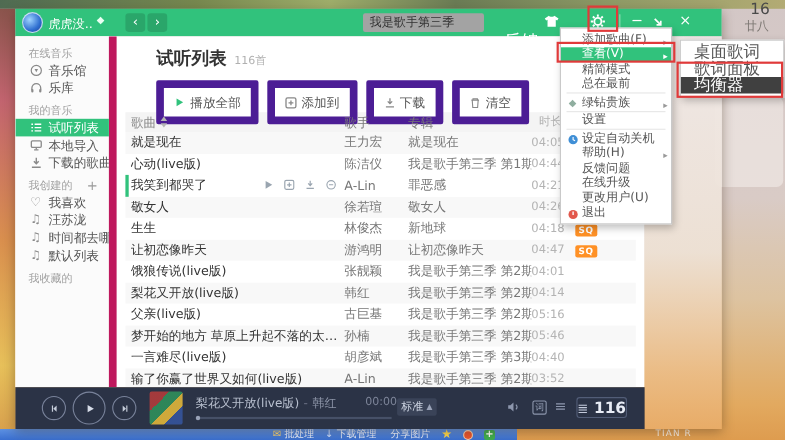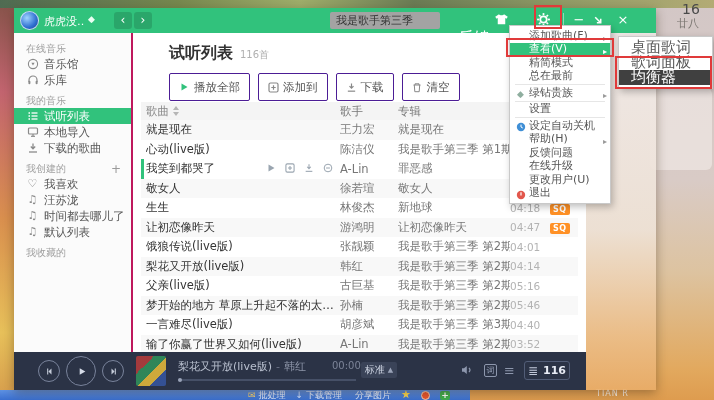--- a/index.html
+++ b/index.html
@@ -47,36 +47,36 @@
   .tb-ic{position:absolute;top:5px;width:15px;height:15px}
   .ic-skin{left:480px}.ic-gear{left:522px;top:4px}
   .tb-sep{position:absolute;left:549px;top:5px;width:1px;height:14px;background:rgba(255,255,255,.45)}
   .wbtn{position:absolute;top:3px;color:#fff;font-size:13px;line-height:18px;width:16px;text-align:center}
   .w-min{left:557px}.w-mini{left:579px;top:7px}.w-close{left:601px}
   
   .app-body{position:absolute;top:25px;left:0;width:572px;bottom:38px;background:#fff;display:flex;overflow:hidden}
   .right-strip{position:absolute;top:25px;right:0;width:70px;bottom:0;
     background:linear-gradient(180deg,rgba(240,233,231,.96),rgba(238,226,214,.92) 55%,rgba(236,190,137,.88) 85%,rgba(233,173,105,.9))}
   
-  .sidebar{width:119px;background:#fbfbfb;border-right:2px solid #be185d;box-sizing:border-box;padding-top:8px;flex:none}
+  .sidebar{width:92px;background:#fbfbfb;border-right:7px solid #be185d;box-sizing:border-box;padding-top:8px;flex:none}
   .sb-head{height:15px;margin-top:5px;padding:0 0 0 12px;font-size:10px;color:#a0a0a0;display:flex;align-items:center}
   .sb-head:first-child{margin-top:0}
   .sb-plus{margin-left:auto;margin-right:10px;color:#9a9a9a;font-size:12px}
   .sb-item{height:16px;display:flex;align-items:center;padding-left:12px;color:#555;font-size:11.5px;white-space:nowrap;overflow:hidden}
   .sb-ic{width:13px;height:12px;margin-right:5px;color:#8a8a8a;display:flex;align-items:center;justify-content:center;flex:none}
   .sb-ic .chr{font-size:11px;line-height:12px}
   .sb-item.sel{background:#31c27c;color:#fff}
   .sb-item.sel .sb-ic{color:#fff}
   
   .main{flex:1;min-width:0}
   .page-head{padding:10px 0 0 36px;height:22px;display:flex;align-items:baseline}
   .pg-title{font-size:16px;font-weight:bold;color:#333}
   .pg-count{margin-left:7px;font-size:10px;color:#b0b0b0}
   .btnrow{margin:8px 0 0 36px;display:flex;gap:8px;height:20px}
-  .btn{height:28px;box-sizing:border-box;border:1px solid #4c1d95;border-radius:2px;background:#fff;
+  .btn{height:28px;box-sizing:border-box;border:7px solid #4c1d95;border-radius:2px;background:#fff;
     font-size:11.5px;color:#555;display:flex;align-items:center;gap:4px;padding:13px 9px;white-space:nowrap}
   .btn .bic{width:11px;height:11px}
   .table{margin:9px 8px 0 8px}
   .thead{height:18px;background:#f4f4f4;display:flex;align-items:center;font-size:11.5px;color:#888}
   .trow{height:19.5px;display:flex;align-items:center;font-size:11.5px;color:#333;position:relative}
   .trow.alt{background:#f8f8f8}
   .cbar{width:3px;align-self:stretch;flex:none}
   .trow.cur .cbar{background:#31c27c}
   .c-song{width:196px;flex:none;display:flex;align-items:center;overflow:hidden;white-space:nowrap;padding-left:2px;box-sizing:border-box}
   .song-t{overflow:hidden;text-overflow:ellipsis;white-space:nowrap}
@@ -110,21 +110,21 @@
     display:flex;align-items:center;justify-content:center;gap:3px;font-size:10px;color:#cfd6e4}
   .quality .qa{font-size:7px;color:#9aa3b8}
   .p-ic{position:absolute;top:13px;width:13px;height:11px}
   .ic-vol{left:447px}
   .lyr{position:absolute;left:470px;top:12px;width:13px;height:13px;border:1px solid #8d97ad;border-radius:2px;
     font-size:8px;color:#9aa5bb;display:flex;align-items:center;justify-content:center;box-sizing:border-box}
   .eqlines{position:absolute;left:490px;top:11px;color:#8d97ad;font-size:13px;line-height:15px}
   .plist{position:absolute;left:510px;top:9px;width:46px;height:19px;border:1px solid #525d77;border-radius:3px;
     display:flex;align-items:center;justify-content:center;gap:5px;color:#e8ecf5;box-sizing:border-box}
   .plist .li{color:#c3cadb;font-size:12px;line-height:12px}
-  .plist .cnt{font-size:11px;font-weight:bold}
+  .plist .cnt{font-size:14px;font-weight:bold}
   
   .menu{position:absolute;left:509px;top:25px;width:102px;background:#fff;border:1px solid #c9c9c9;
     box-shadow:2px 3px 7px rgba(0,0,0,.25);padding:3px 0;z-index:20;box-sizing:border-box}
   .m-item{height:13.5px;display:flex;align-items:flex-end;font-size:11px;color:#555;padding:0 3px 0 4px;white-space:nowrap}
   .m-ic{width:13px;height:11px;margin-right:2px;display:flex;align-items:center;justify-content:center;flex:none}
   .m-ic .chr{font-size:9px;line-height:10px;color:#8fae9f}
   .m-lbl{flex:1;overflow:hidden}
   .m-arr{color:#999;font-size:8px;margin-left:2px}
   .m-item.hl{background:#31c27c;color:#fff}
   .m-item.hl .m-arr{color:#fff}

